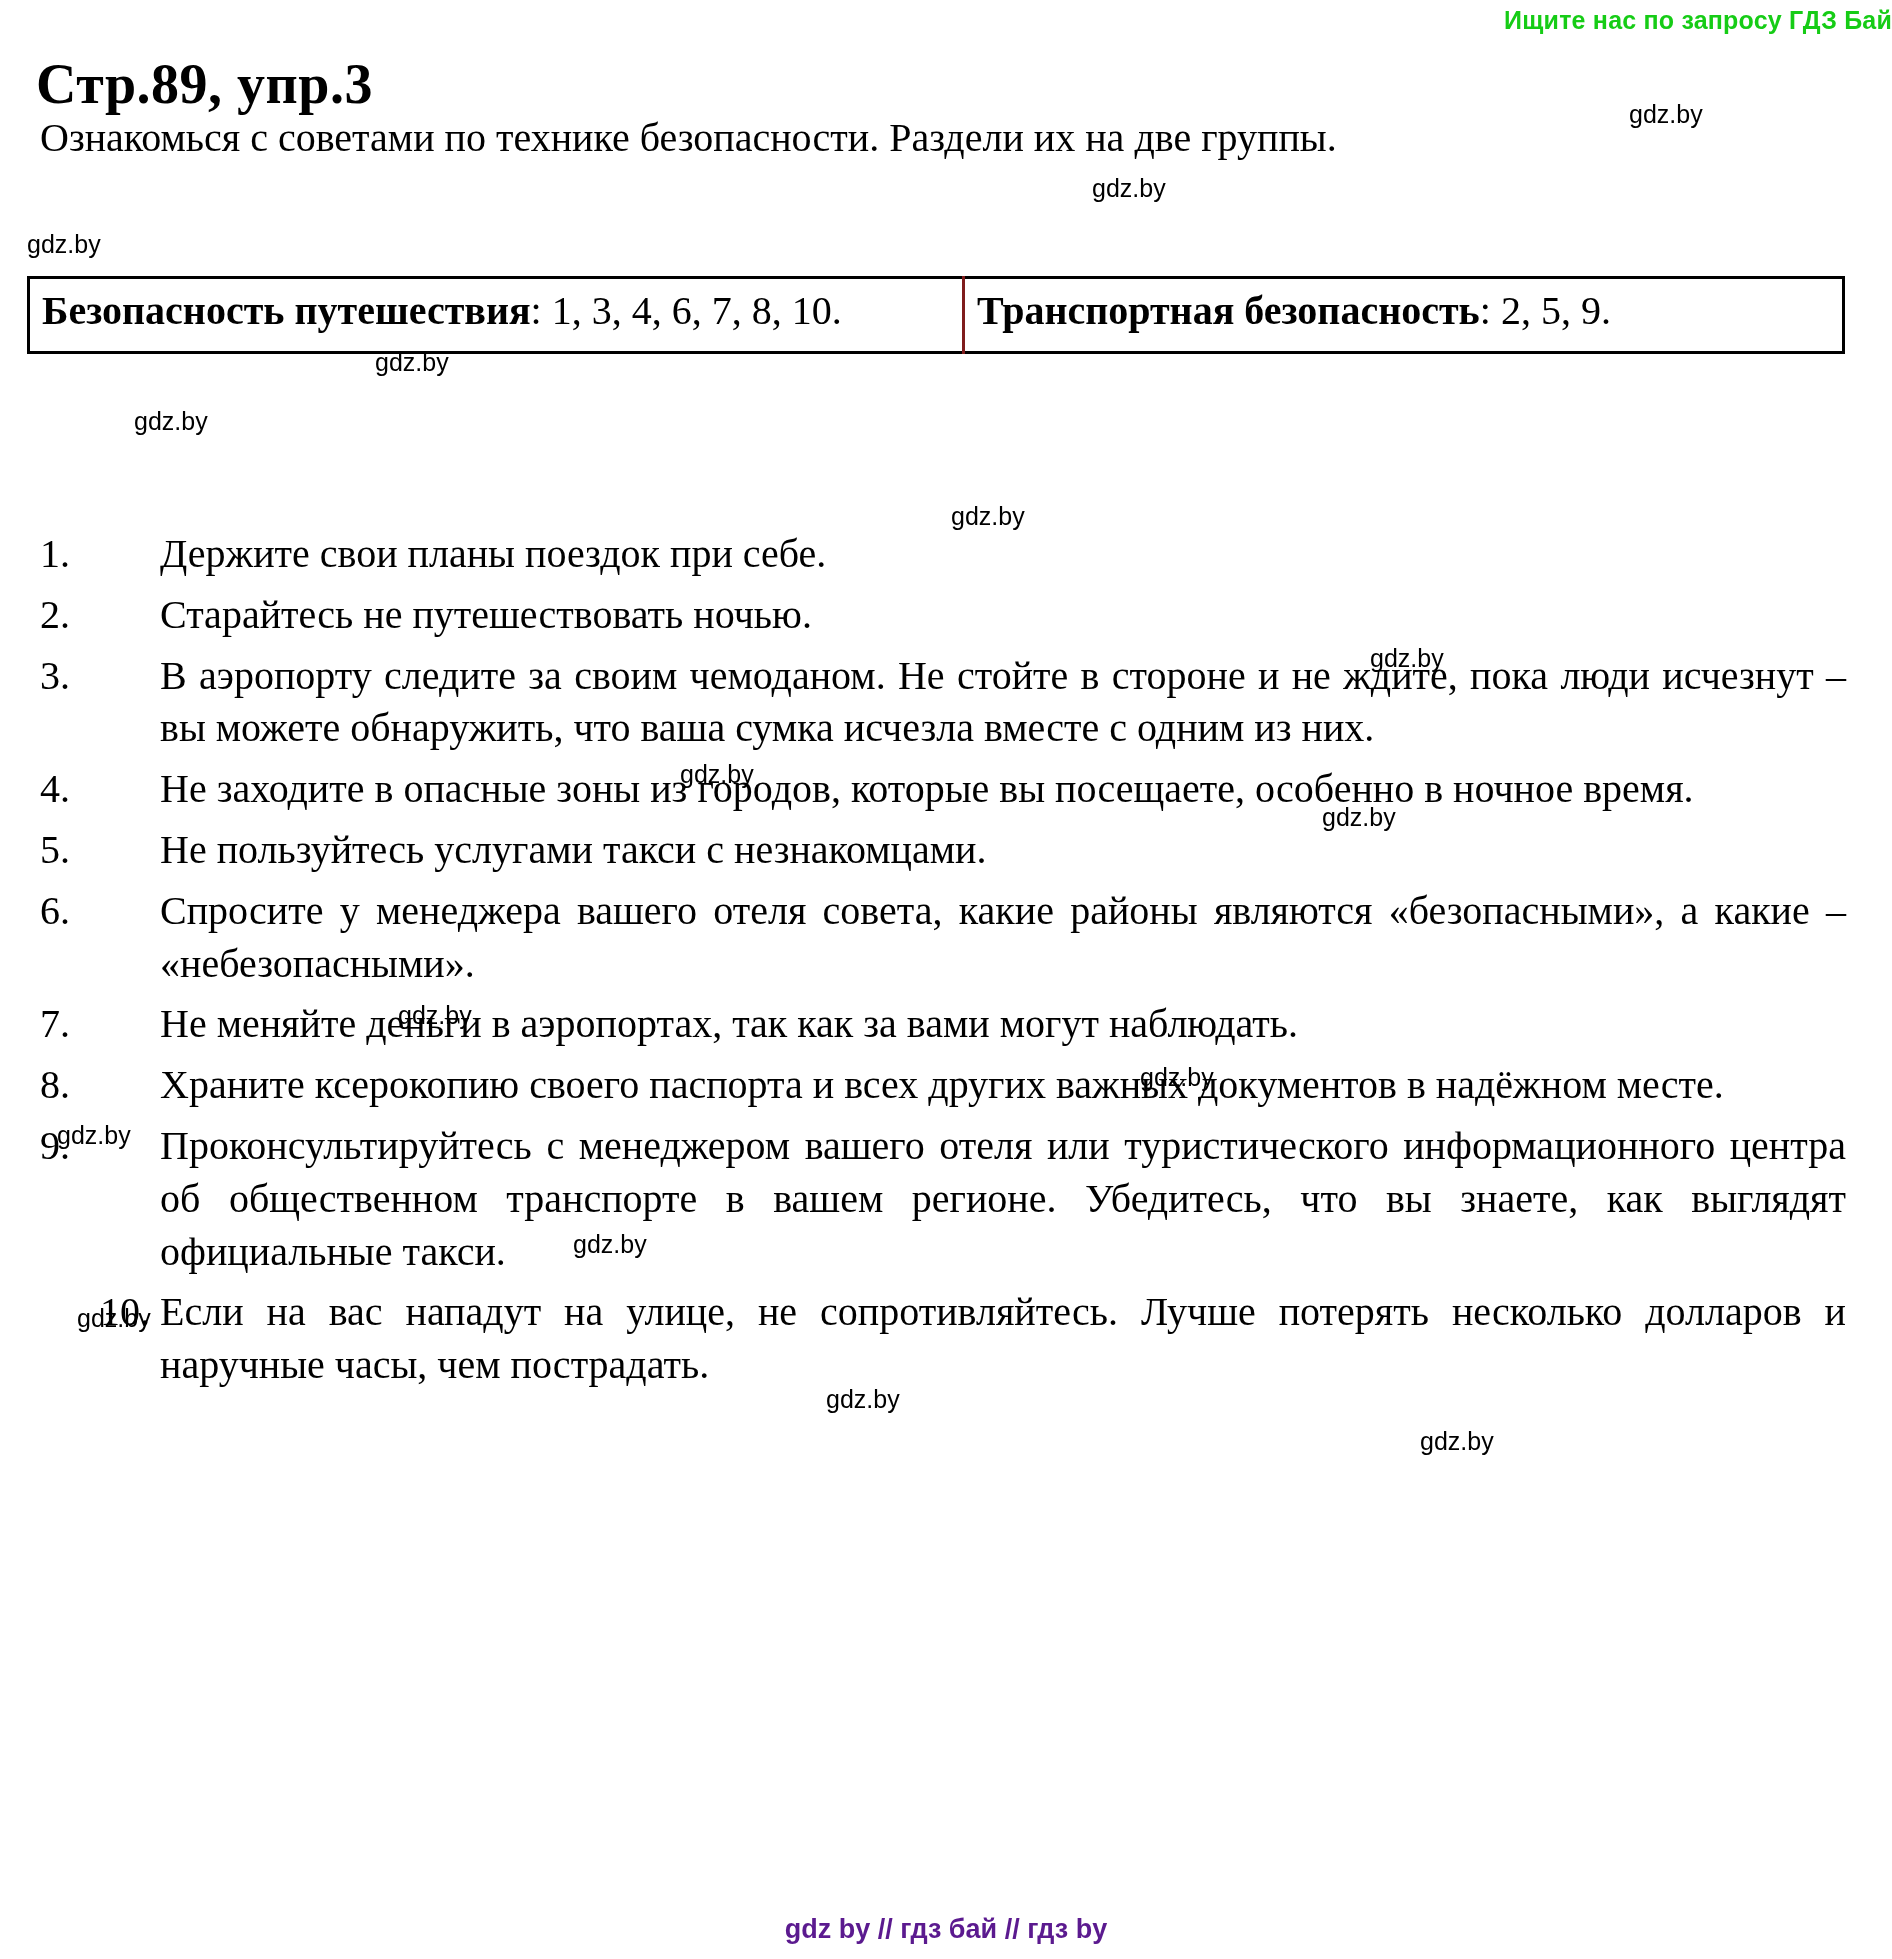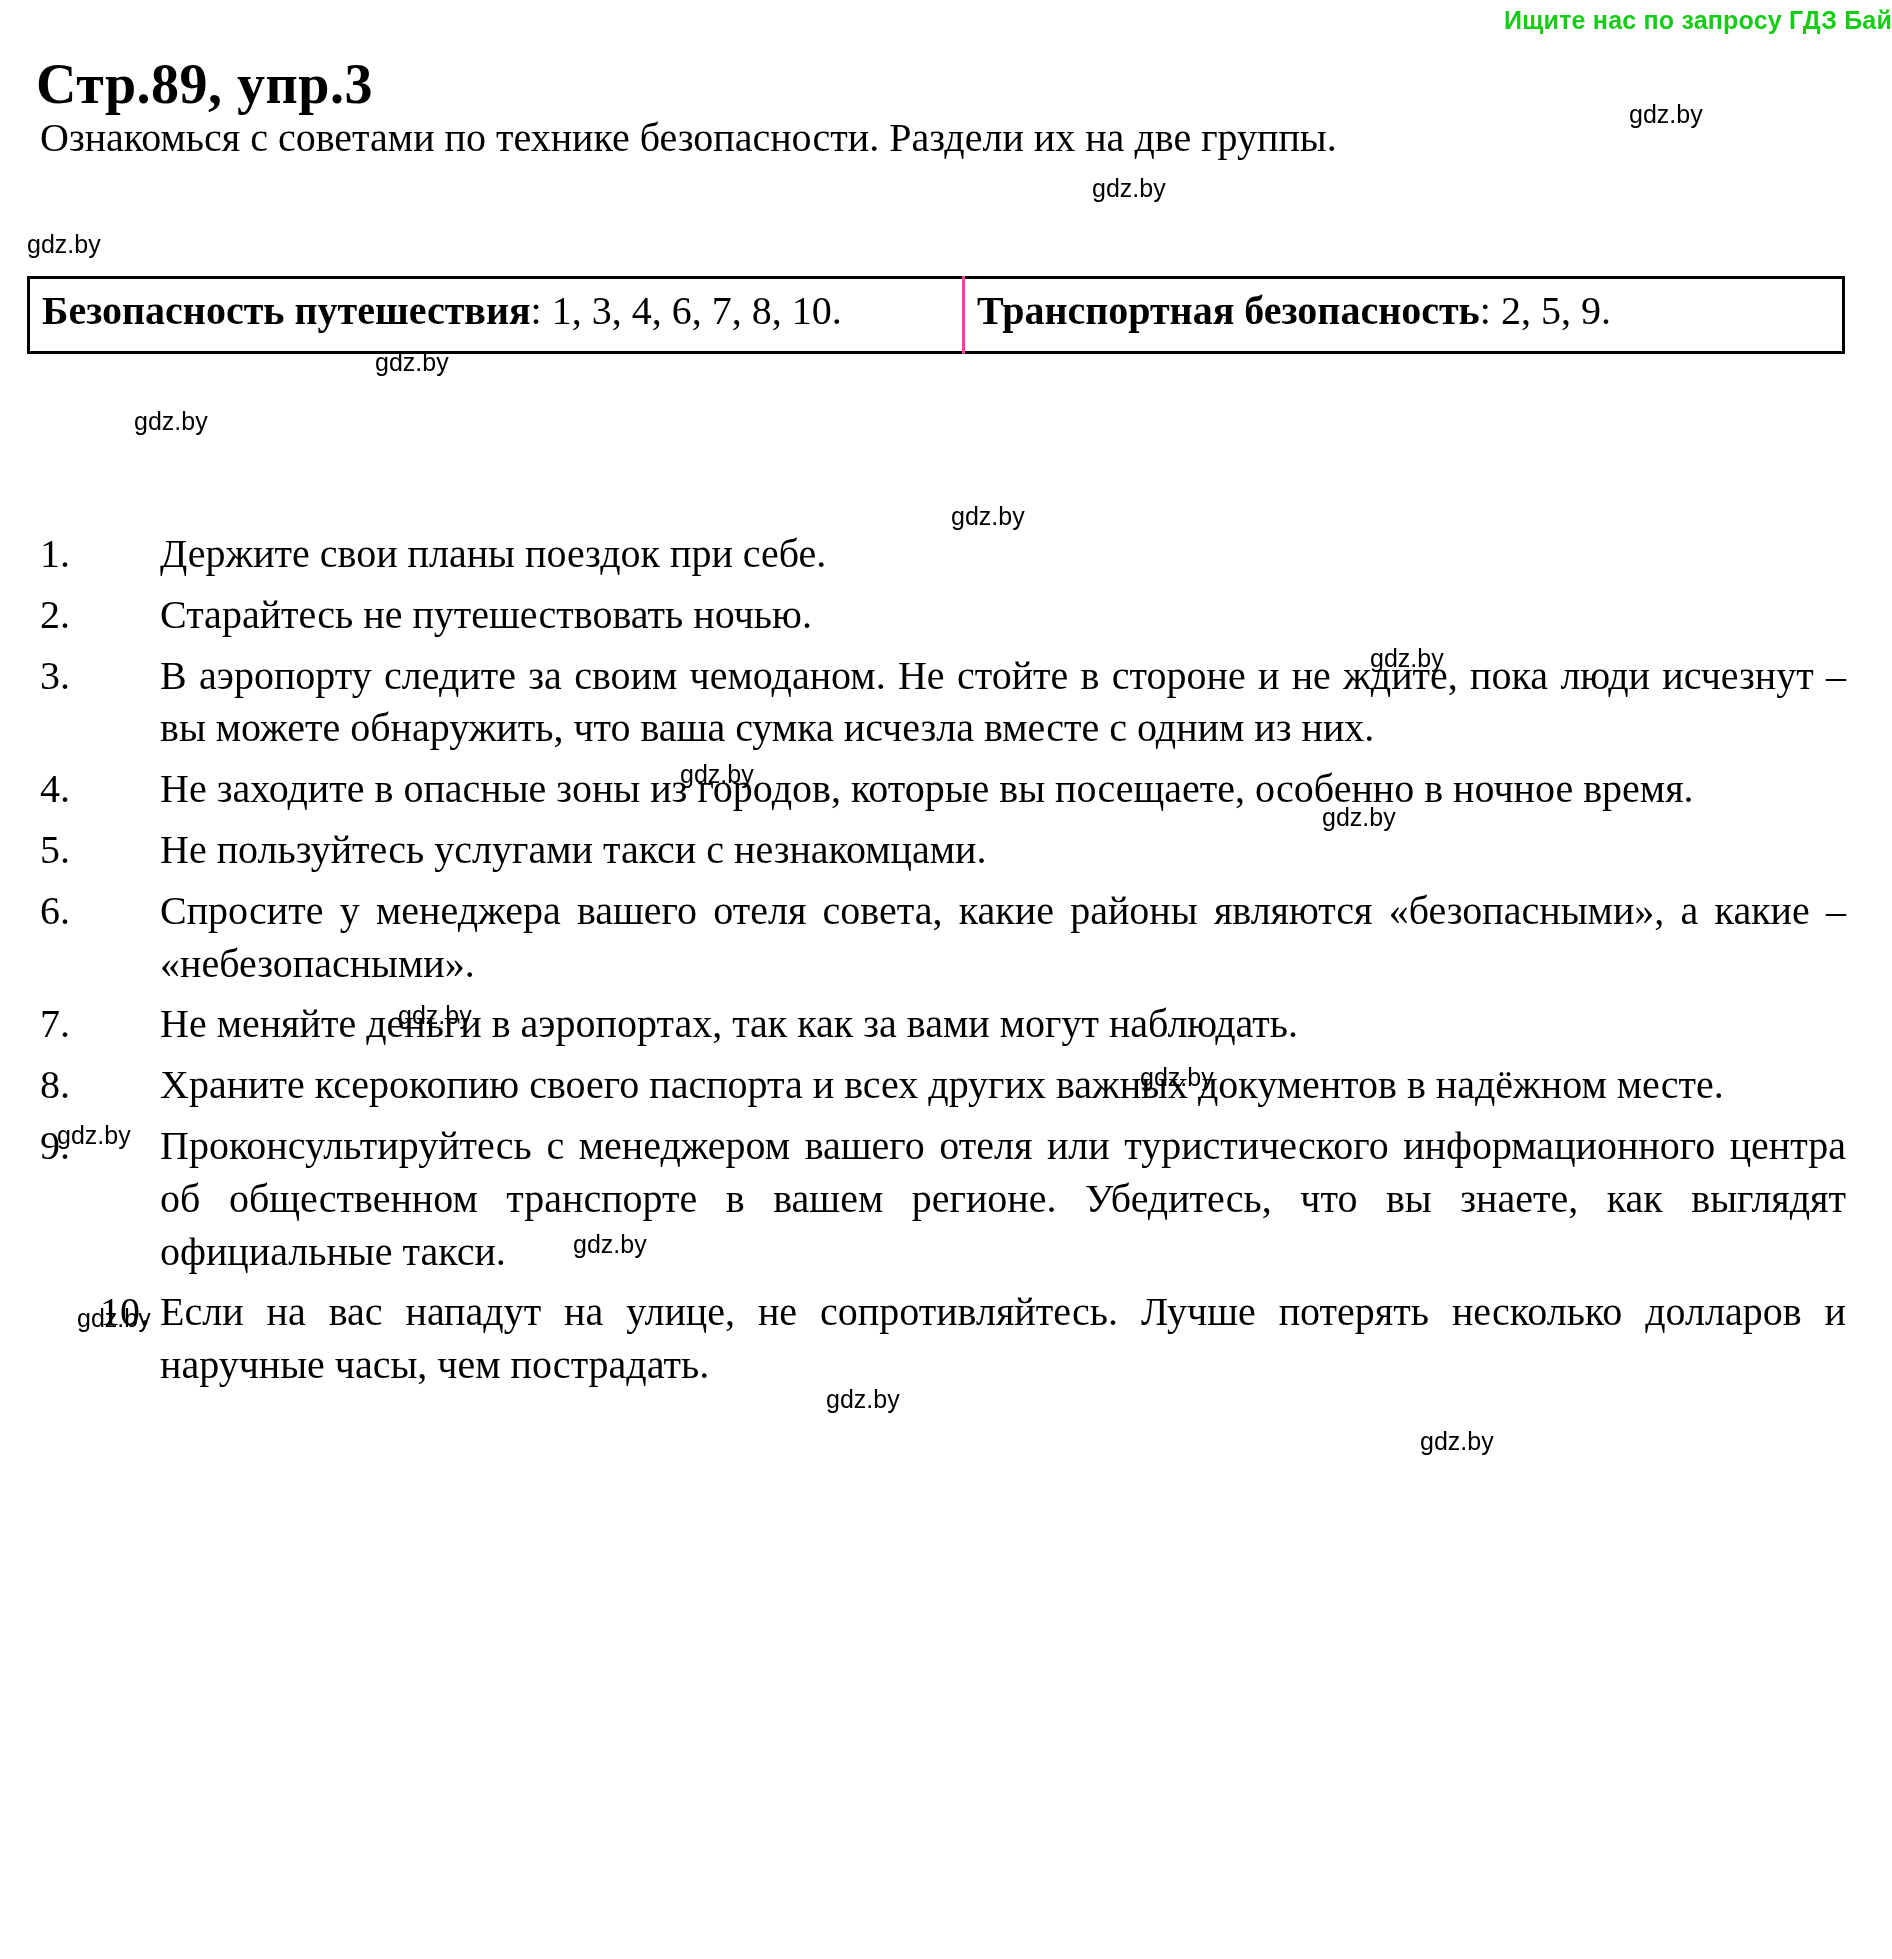--- a/index.html
+++ b/index.html
@@ -73,21 +73,21 @@
     border: 0;
     vertical-align: top;
     padding: 6px 12px 14px 12px;
     font-size: 40px;
     line-height: 1.30;
     text-align: justify;
     text-align-last: left;
   }
   #answer-table td.left-cell {
     width: 908px;
-    border-right: 3px solid #ec4899;
+    border-right: 3px solid #7f1d1d;
   }
   .cat-label { font-weight: 700; }
 
   
   #tips-list {
     position: absolute;
     left: 40px;
     top: 528px;
     width: 1806px;
     list-style: none;
@@ -222,14 +222,15 @@
       <div class="watermark" style="left: 1322px; top: 803px;">gdz.by</div>
       <div class="watermark" style="left: 398px; top: 1001px;">gdz.by</div>
       <div class="watermark" style="left: 1140px; top: 1063px;">gdz.by</div>
       <div class="watermark" style="left: 57px; top: 1121px;">gdz.by</div>
       <div class="watermark" style="left: 573px; top: 1230px;">gdz.by</div>
       <div class="watermark" style="left: 77px; top: 1304px;">gdz.by</div>
       <div class="watermark" style="left: 826px; top: 1385px;">gdz.by</div>
       <div class="watermark" style="left: 1420px; top: 1427px;">gdz.by</div>
     </div>
 
+  <div id="footer-credit">gdz by  //  гдз бай  //  гдз by</div>
 
 </div>
 
 </body></html>

